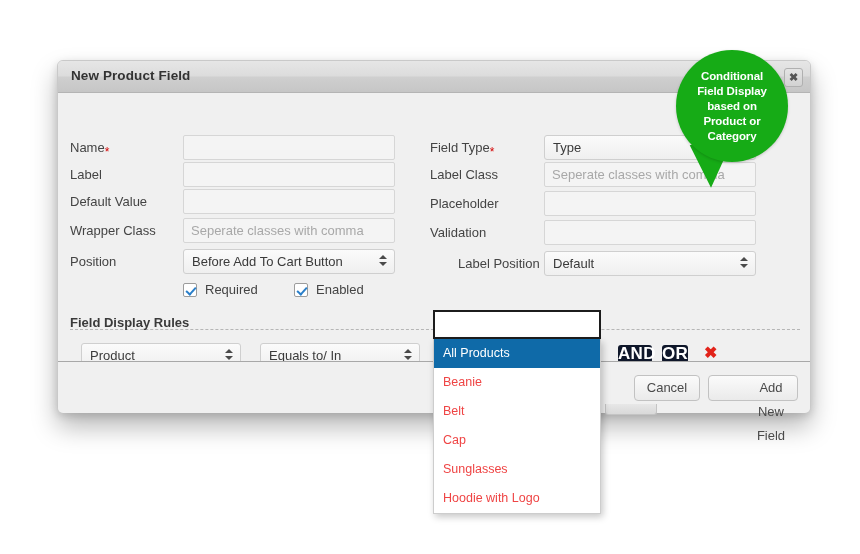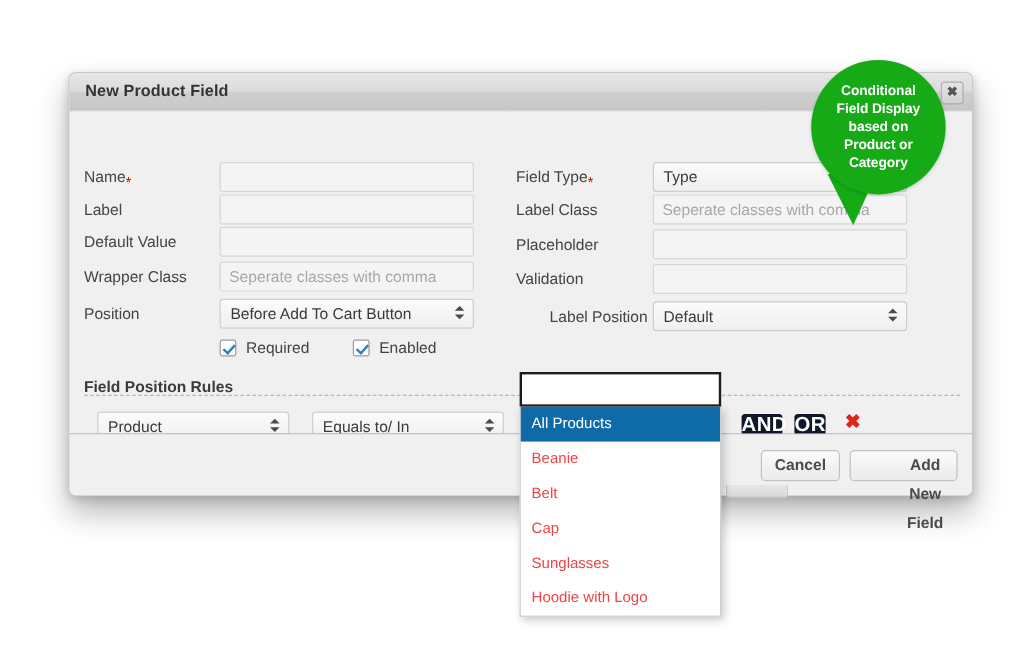--- a/index.html
+++ b/index.html
@@ -296,21 +296,20 @@
     height: 26px;
     background: linear-gradient(to bottom, #fbfbfb, #eaeaea);
     border: 1px solid #c2c2c2;
     border-radius: 4px;
     font-size: 13px;
     color: #4a4a4a;
     text-align: center;
     line-height: 24px;
     cursor: pointer;
     box-sizing: border-box;
-    font-weight: bold;
   }
   #cancel-btn { right: 110px; width: 66px; }
   #add-btn    { right: 12px;  width: 90px; padding-left: 36px; }
 
   .under-tab {
     position: absolute;
     left: 605px;
     top: 404px;
     width: 50px;
     height: 10px;
@@ -451,21 +450,21 @@
         <div class="fld-label" style="left:0;margin-left:28px;">Label Position</div>
         <div class="sel-input" style="left:114px; width:212px;">
           <span>Default</span>
           <span class="sel-arrows">
               <span class="up"></span>
               <span class="dn"></span>
             </span>
         </div>
       </div>
 
-      <div class="fdr-title">Field Position Rules</div>
+      <div class="fdr-title">Field Display Rules</div>
       <div class="fdr-divider"></div>
 
       <div class="rule-row">
         <div class="sel-input" style="left:11px; top:2px; width:160px;">
           <span>Product</span>
           <span class="sel-arrows">
               <span class="up"></span>
               <span class="dn"></span>
             </span>
         </div>

